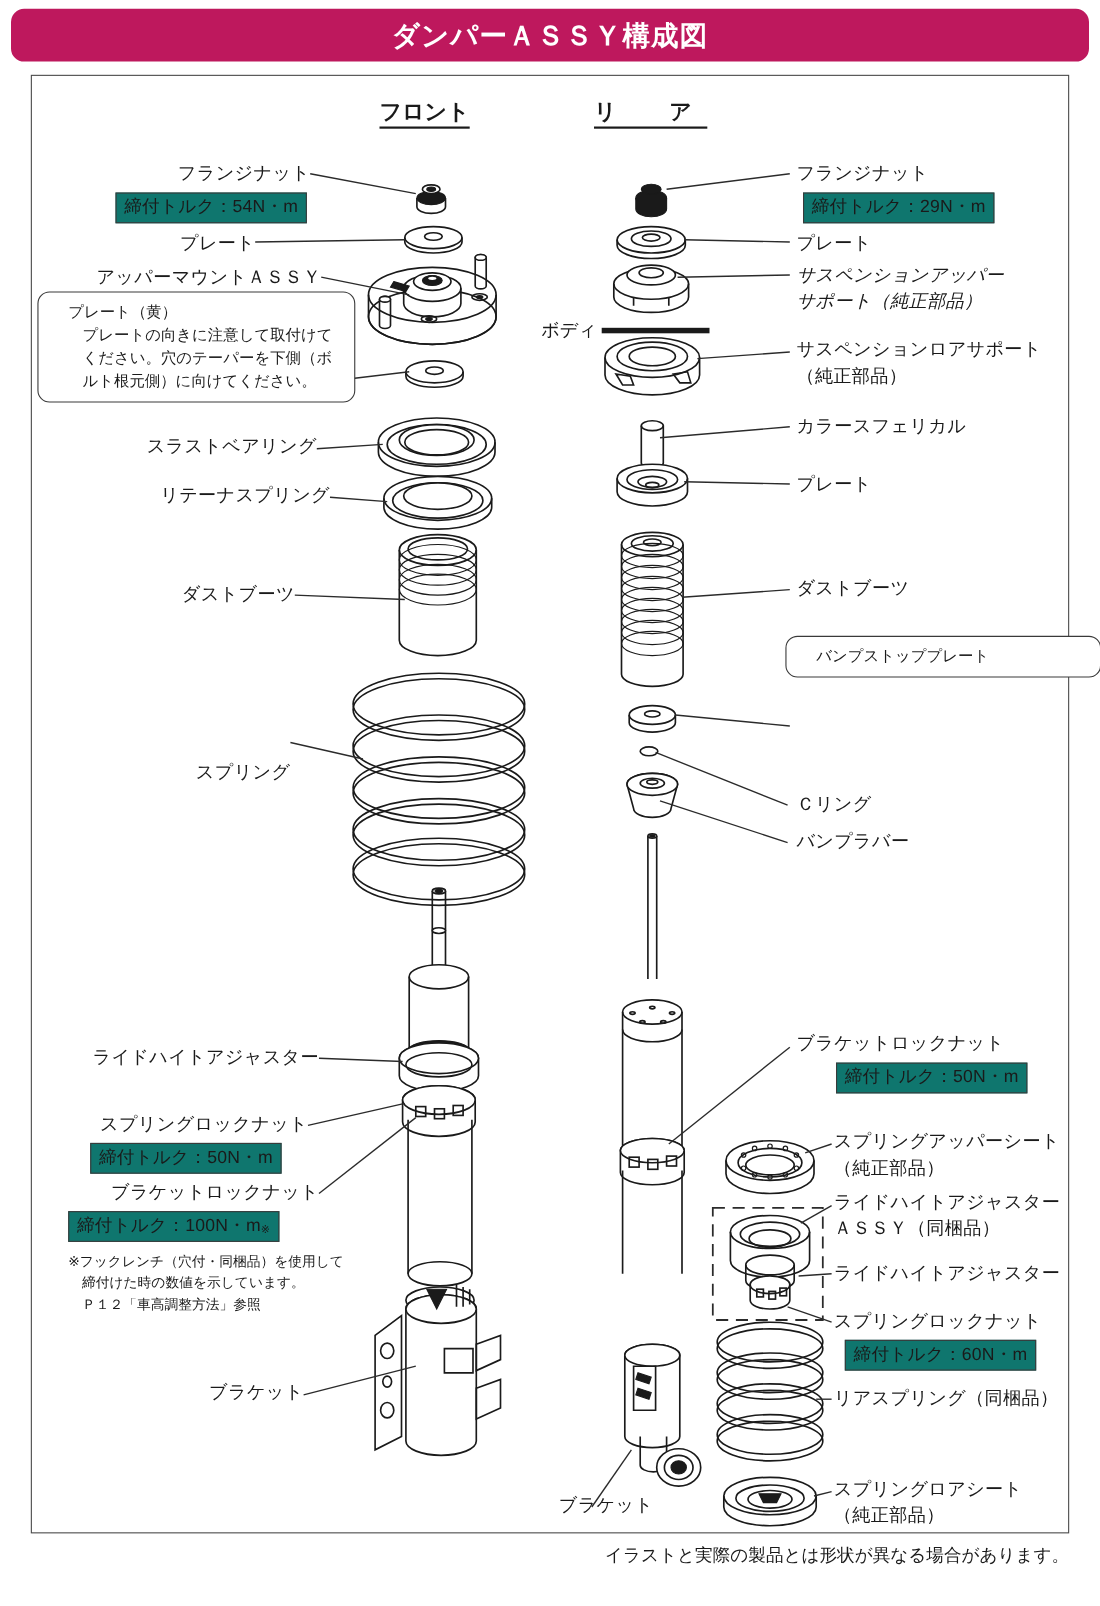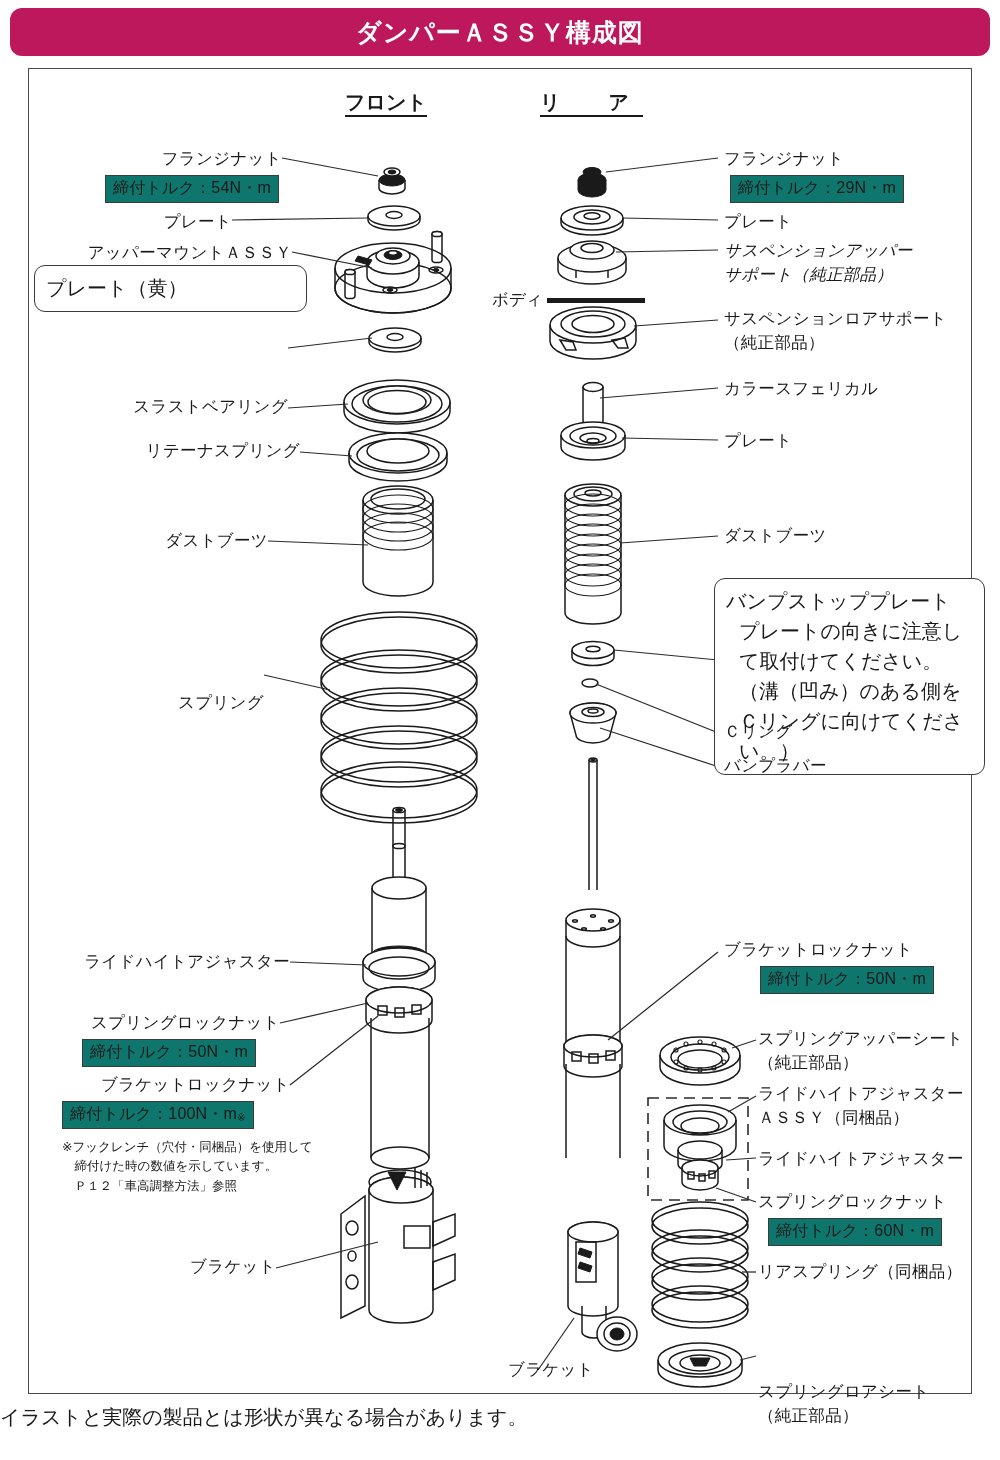--- a/index.html
+++ b/index.html
@@ -38,36 +38,36 @@
   
   .torque{
     position:absolute;border:1.4px solid #3a3a3a;
     padding:2px 7px 3px 7px;font-size:16px;background:#0f766e;
     white-space:nowrap;letter-spacing:.2px;
   }
   .torque sup{font-size:10px;vertical-align:-2px;}
   
   .note{
     position:absolute;border:1.5px solid #3a3a3a;border-radius:11px;
-    background:#fff;padding:7px 10px 8px 11px;font-size:20px;line-height:1.5;
+    background:#fff;padding:7px 10px 8px 27px;font-size:14px;line-height:1.5;
   }
   .note .nh{display:block;}
   .note .nb{display:block;padding-left:13px;text-indent:0;}
   
   #fn-hook{
     position:absolute;font-size:12.5px;line-height:1.55;white-space:pre-line;
     letter-spacing:0;
   }
   
   #body-label{position:absolute;left:492px;top:289px;font-size:16.5px;font-weight:normal;}
   #body-bar{position:absolute;left:547px;top:298px;width:98px;height:5px;background:#1a1a1a;}
   
   #disclaimer{
-    position:absolute;left:0;top:1404px;width:972px;
-    font-size:20px;
+    position:absolute;left:0;top:1404px;width:972px;text-align:right;
+    font-size:16px;
   }
   
   #art{position:absolute;left:0;top:0;width:1000px;height:1460px;pointer-events:none;}
   #art .ln{stroke:#2b2b2b;stroke-width:1.25;fill:none;}
   #art .dash{stroke:#2b2b2b;stroke-width:1.6;fill:none;stroke-dasharray:11 7;}
   .pt{fill:none;stroke:#1a1a1a;stroke-width:1.5;}
   .pt-f{fill:#ffffff;stroke:#1a1a1a;stroke-width:1.5;}
   .pt-d{fill:#1a1a1a;stroke:#1a1a1a;stroke-width:1;}
   .pt-t{fill:none;stroke:#1a1a1a;stroke-width:1.1;}
 </style>
@@ -408,20 +408,21 @@
   </g>
 </svg>
 
 <div class="lbl r" style="left:40px;top:147px;width:242px;">フランジナット</div>
 <div class="torque" style="left:105px;top:175px;">締付トルク：54N・m</div>
 <div class="lbl r" style="left:40px;top:210px;width:192px;">プレート</div>
 <div class="lbl r" style="left:40px;top:241px;width:252px;">アッパーマウントＡＳＳＹ</div>
 
 <div class="note" style="left:34px;top:265px;width:250px;">
   <span class="nh">プレート（黄）</span>
+  <span class="nb">プレートの向きに注意して取付けてください。穴のテーパーを下側（ボルト根元側）に向けてください。</span>
 </div>
 
 <div class="lbl r" style="left:40px;top:395px;width:248px;">スラストベアリング</div>
 <div class="lbl r" style="left:40px;top:439px;width:260px;">リテーナスプリング</div>
 <div class="lbl r" style="left:40px;top:529px;width:228px;">ダストブーツ</div>
 <div class="lbl r" style="left:40px;top:663px;width:224px;margin-top:28px;">スプリング</div>
 
 <div class="lbl r" style="left:40px;top:950px;width:250px;">ライドハイトアジャスター</div>
 <div class="lbl r" style="left:40px;top:1011px;width:240px;">スプリングロックナット</div>
 <div class="torque" style="left:82px;top:1039px;">締付トルク：50N・m</div>
@@ -439,34 +440,33 @@
 <div class="lbl" style="left:724px;top:239px;width:240px;font-style:italic;">サスペンションアッパー
 サポート（純正部品）</div>
 <div class="lbl" style="left:724px;top:307px;width:246px;">サスペンションロアサポート
 （純正部品）</div>
 <div class="lbl" style="left:724px;top:377px;">カラースフェリカル</div>
 <div class="lbl" style="left:724px;top:429px;">プレート</div>
 <div class="lbl" style="left:724px;top:524px;">ダストブーツ</div>
 
 <div class="note" style="left:714px;top:578px;width:248px;">
   <span class="nh">バンプストッププレート</span>
-  <span class="nb">プレートの向きに注意して取付けてください。（溝（凹み）のある側をＣリングに向けてください。）</span>
 </div>
 
 <div class="lbl" style="left:724px;top:720px;">Ｃリング</div>
 <div class="lbl" style="left:724px;top:754px;">バンプラバー</div>
 
 <div class="lbl" style="left:724px;top:938px;">ブラケットロックナット</div>
 <div class="torque" style="left:760px;top:966px;">締付トルク：50N・m</div>
 
 <div class="lbl" style="left:758px;top:1027px;width:220px;">スプリングアッパーシート
 （純正部品）</div>
 <div class="lbl" style="left:758px;top:1082px;width:222px;">ライドハイトアジャスター
 ＡＳＳＹ（同梱品）</div>
 <div class="lbl" style="left:758px;top:1147px;">ライドハイトアジャスター</div>
 <div class="lbl" style="left:758px;top:1190px;">スプリングロックナット</div>
 <div class="torque" style="left:768px;top:1218px;">締付トルク：60N・m</div>
 <div class="lbl" style="left:758px;top:1260px;text-align:center;">リアスプリング（同梱品）</div>
-<div class="lbl" style="left:758px;top:1381px;width:214px;font-family:Liberation Mono, monospace;">スプリングロアシート
+<div class="lbl" style="left:758px;top:1343px;width:214px;">スプリングロアシート
 （純正部品）</div>
 <div class="lbl" style="left:508px;top:1358px;">ブラケット</div>
 
 <div id="disclaimer">イラストと実際の製品とは形状が異なる場合があります。</div>
 
 </body></html>

